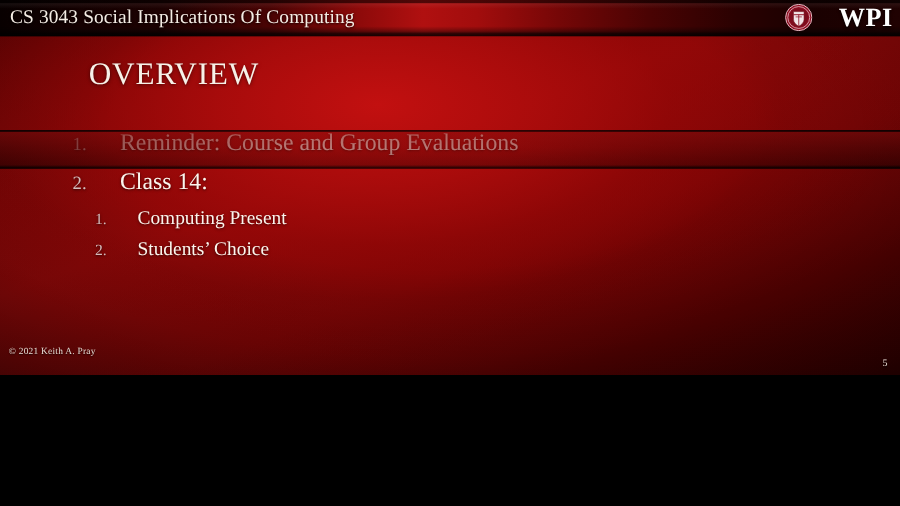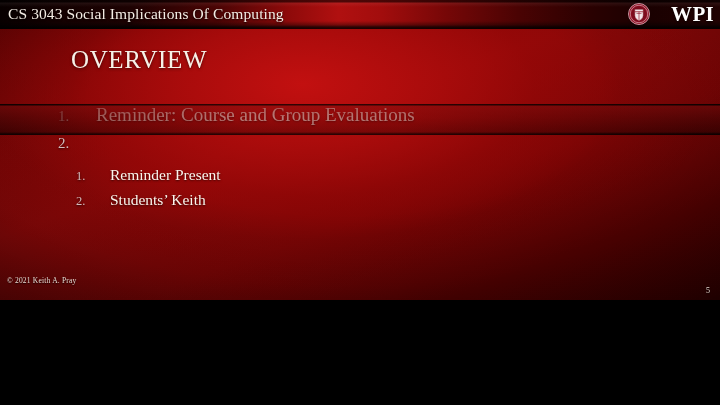--- a/index.html
+++ b/index.html
@@ -260,30 +260,31 @@
   <div id="body-list">
 
     <div class="li-row lvl1">
       <div class="highlight-band"></div>
       <div class="li-num">1.</div>
       <div class="li-text">Reminder: Course and Group Evaluations</div>
     </div>
 
     <div class="li-row lvl1">
       <div class="li-num">2.</div>
+      <div class="li-text">Class 14:</div>
     </div>
 
     <div class="li-row lvl2">
       <div class="li-num">1.</div>
-      <div class="li-text">Reminder Present</div>
+      <div class="li-text">Computing Present</div>
     </div>
 
     <div class="li-row lvl2">
       <div class="li-num">2.</div>
-      <div class="li-text">Students’ Keith</div>
+      <div class="li-text">Students’ Choice</div>
     </div>
 
   </div>
 
   <div id="footer-copyright">© 2021 Keith A. Pray</div>
   <div id="footer-pagenum">5</div>
 
 </div>
 
 </body></html>

